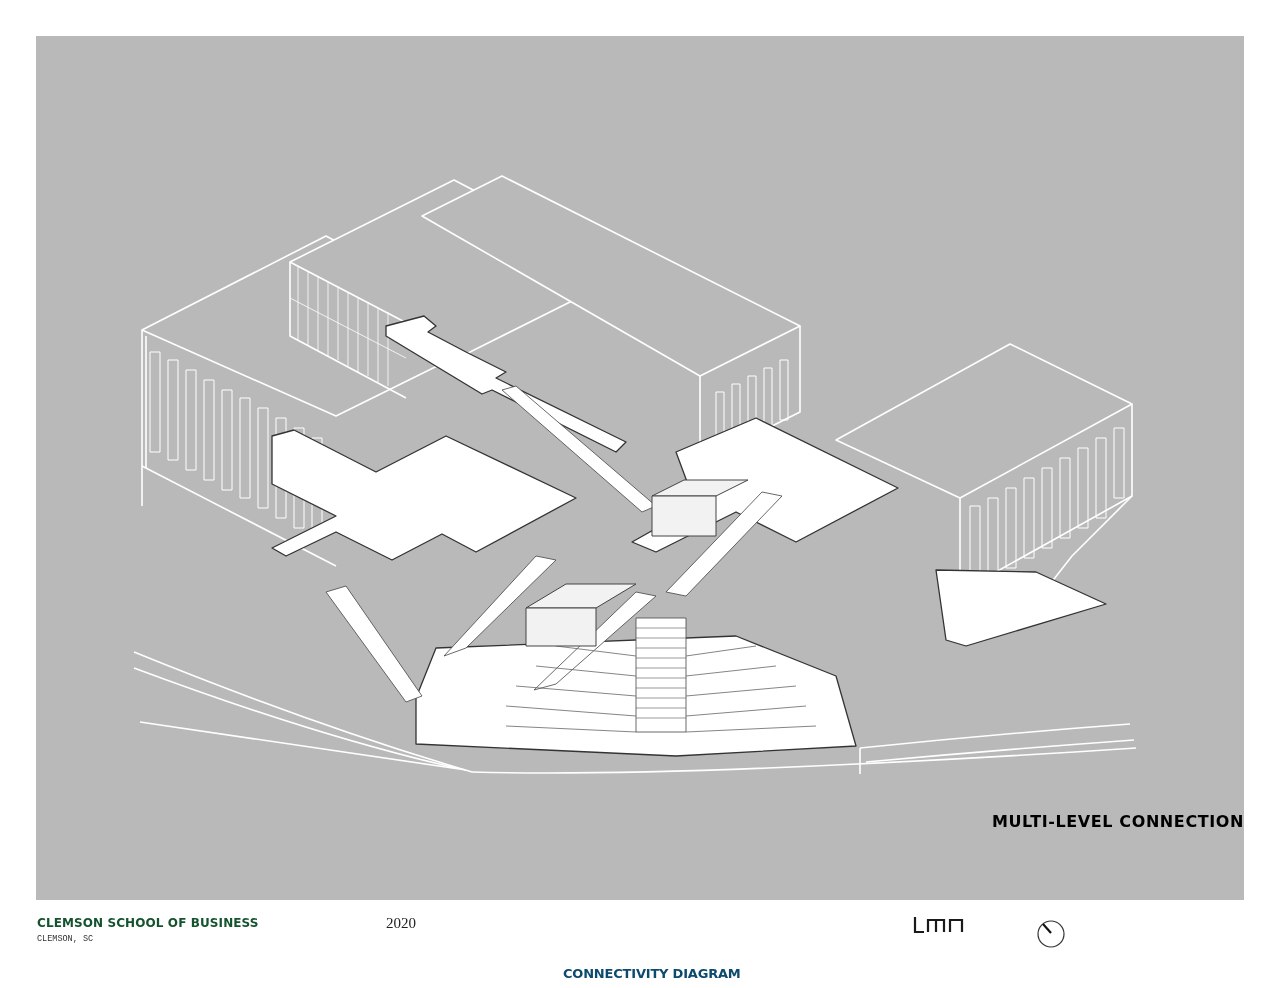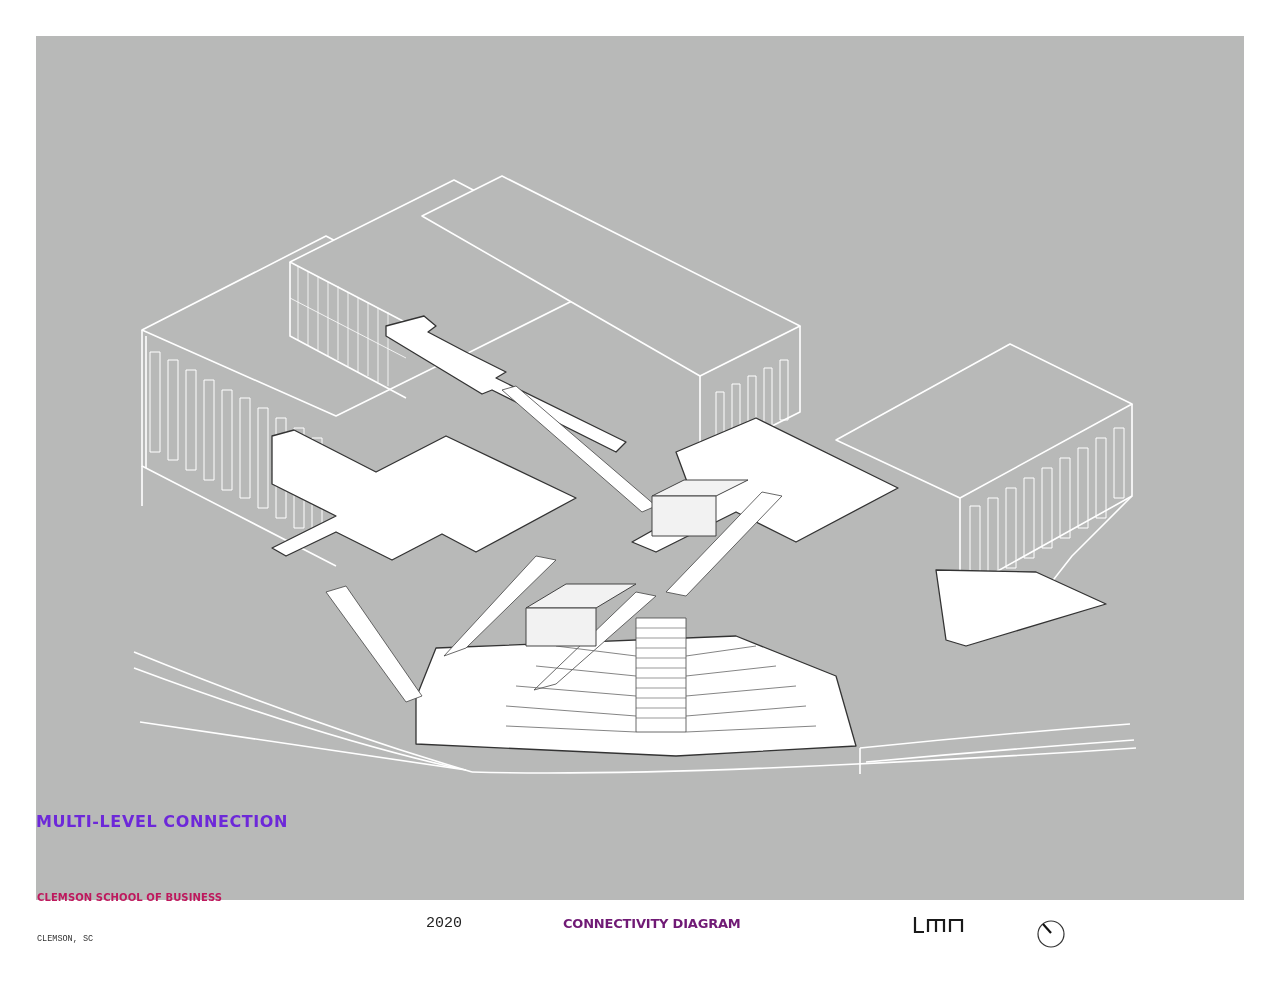--- a/index.html
+++ b/index.html
@@ -6,39 +6,38 @@
     body {
       width: 1280px; height: 988px; background: #ffffff; position: relative; overflow: hidden;
       font-family: "Liberation Sans", "DejaVu Sans", sans-serif;
     }
     .panel {
       position: absolute; left: 36px; top: 36px; width: 1208px; height: 864px;
       background: #b8b9b8;
     }
     .panel svg { position: absolute; left: 0; top: 0; }
     .caption {
-      position: absolute; left: 0; width: 1208px; top: 776px; text-align: left;
-      color: #6d28d9; font-size: 16px; font-weight: bold; letter-spacing: 0.6px;
+      position: absolute; left: 0; width: 1208px; top: 776px; text-align: right;
+      color: #000000; font-size: 16px; font-weight: bold; letter-spacing: 0.6px;
       font-family: "DejaVu Sans", sans-serif;
     }
     .footer-title {
-      position: absolute; left: 37px; top: 892px; font-size: 10px; font-weight: bold; color: #be185d;
+      position: absolute; left: 37px; top: 916px; font-size: 12px; font-weight: bold; color: #14532d;
       font-family: "DejaVu Sans", sans-serif; letter-spacing: 0.1px;
     }
     .footer-loc {
       position: absolute; left: 37px; top: 934px; font-size: 8.5px; color: #333;
       font-family: Liberation Mono, monospace;
     }
     .footer-year {
       position: absolute; left: 386px; top: 915px; font-size: 15px; color: #222;
-      font-family: Liberation Mono, monospace;
-      margin-left: 40px;
+      font-family: Liberation Serif, serif;
     }
     .footer-diagram {
-      position: absolute; left: 563px; top: 916px; font-size: 13px; font-weight: bold; color: #701a75;
+      position: absolute; left: 563px; top: 966px; font-size: 13px; font-weight: bold; color: #0c4a6e;
       font-family: "DejaVu Sans", sans-serif; letter-spacing: -0.2px;
     }
     .logo { position: absolute; left: 912px; top: 915px; }
     .north { position: absolute; left: 1034px; top: 917px; }
   </style>
 </head>
 <body>
 
 <div class="panel">
   <svg width="1208" height="864" viewBox="0 0 1208 864">

